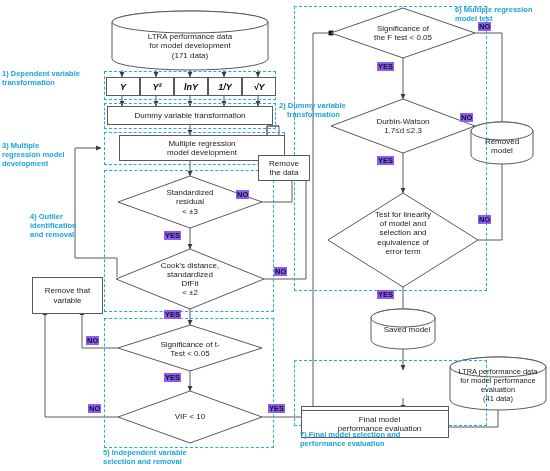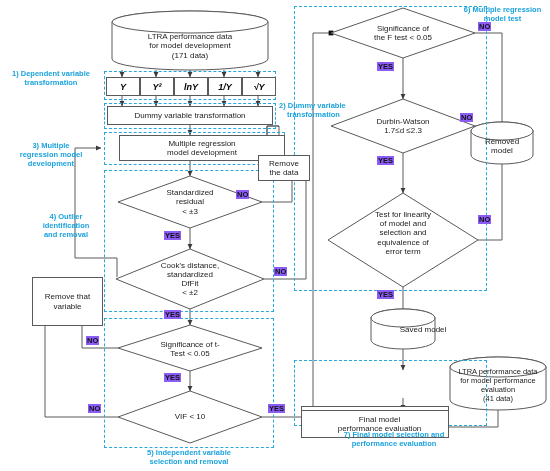--- a/index.html
+++ b/index.html
@@ -7,21 +7,21 @@
   #canvas{position:relative;width:550px;height:471px;overflow:hidden;background:#fff;}
   svg.layer{position:absolute;left:0;top:0;width:550px;height:471px;}
 
   .node{position:absolute;box-sizing:border-box;display:flex;align-items:center;
         justify-content:center;text-align:center;color:#1b1b1b;}
   .rect{border:1px solid #5a5a5a;background:#fff;}
   .rect .lbl{padding:0 3px;line-height:1.15;}
 
   .grp{position:absolute;box-sizing:border-box;border:1px dashed #29a8df;background:transparent;}
 
-  .grplabel{position:absolute;color:#1ba3dd;font-weight:bold;text-align:center;line-height:1.18;}
+  .grplabel{position:absolute;color:#1ba3dd;font-weight:bold;line-height:1.18;}
 
   .edgelbl{position:absolute;color:#111;font-weight:bold;background:#8b5cf6;padding:0 1px;}
 
   .diamond-text{position:absolute;text-align:center;line-height:1.14;color:#1b1b1b;
       display:flex;align-items:center;justify-content:center;pointer-events:none;}
 
   .cyl-text{position:absolute;text-align:center;line-height:1.18;color:#1b1b1b;
       display:flex;align-items:center;justify-content:center;pointer-events:none;}
 
   .tbox{position:absolute;border:1px solid #5a5a5a;background:#fff;display:flex;
@@ -211,21 +211,21 @@
 
   <div class="diamond-text" style="left:136px;top:258px;width:108px;height:42px;font-size:8px;">
     <div>
       <div>Cook's distance,</div>
       <div>standardized</div>
       <div>DfFit</div>
       <div>&lt; ±2</div>
     </div>
   </div>
 
-  <div class="node rect" style="left:32px;top:277px;width:71px;height:49px;font-size:8px;">
+  <div class="node rect" style="left:32px;top:277px;width:71px;height:37px;font-size:8px;">
     <div class="lbl">
       <div>Remove that</div>
       <div>variable</div>
     </div>
   </div>
 
   <div class="diamond-text" style="left:142px;top:338px;width:96px;height:22px;font-size:8px;">
     <div>
       <div>Significance of t-</div>
       <div>Test &lt; 0.05</div>
@@ -260,21 +260,21 @@
     </div>
   </div>
 
   <div class="cyl-text" style="left:472px;top:134px;width:60px;height:24px;font-size:8px;">
     <div>
       <div>Removed</div>
       <div>model</div>
     </div>
   </div>
 
-  <div class="cyl-text" style="left:372px;top:323px;width:70px;height:14px;font-size:8px;padding-left:16px;">
+  <div class="cyl-text" style="left:372px;top:323px;width:70px;height:14px;font-size:8px;">
     <div>Saved model</div>
   </div>
 
   <div class="node rect" style="left:301px;top:370px;width:148px;height:28px;font-size:8px;margin-top:36px;">
     <span class="lbl">Final model selection</span>
   </div>
 
   <div class="node rect" style="left:301px;top:410px;width:148px;height:28px;font-size:8px;padding-left:9px;">
     <div class="lbl">
       <div>Final model</div>

